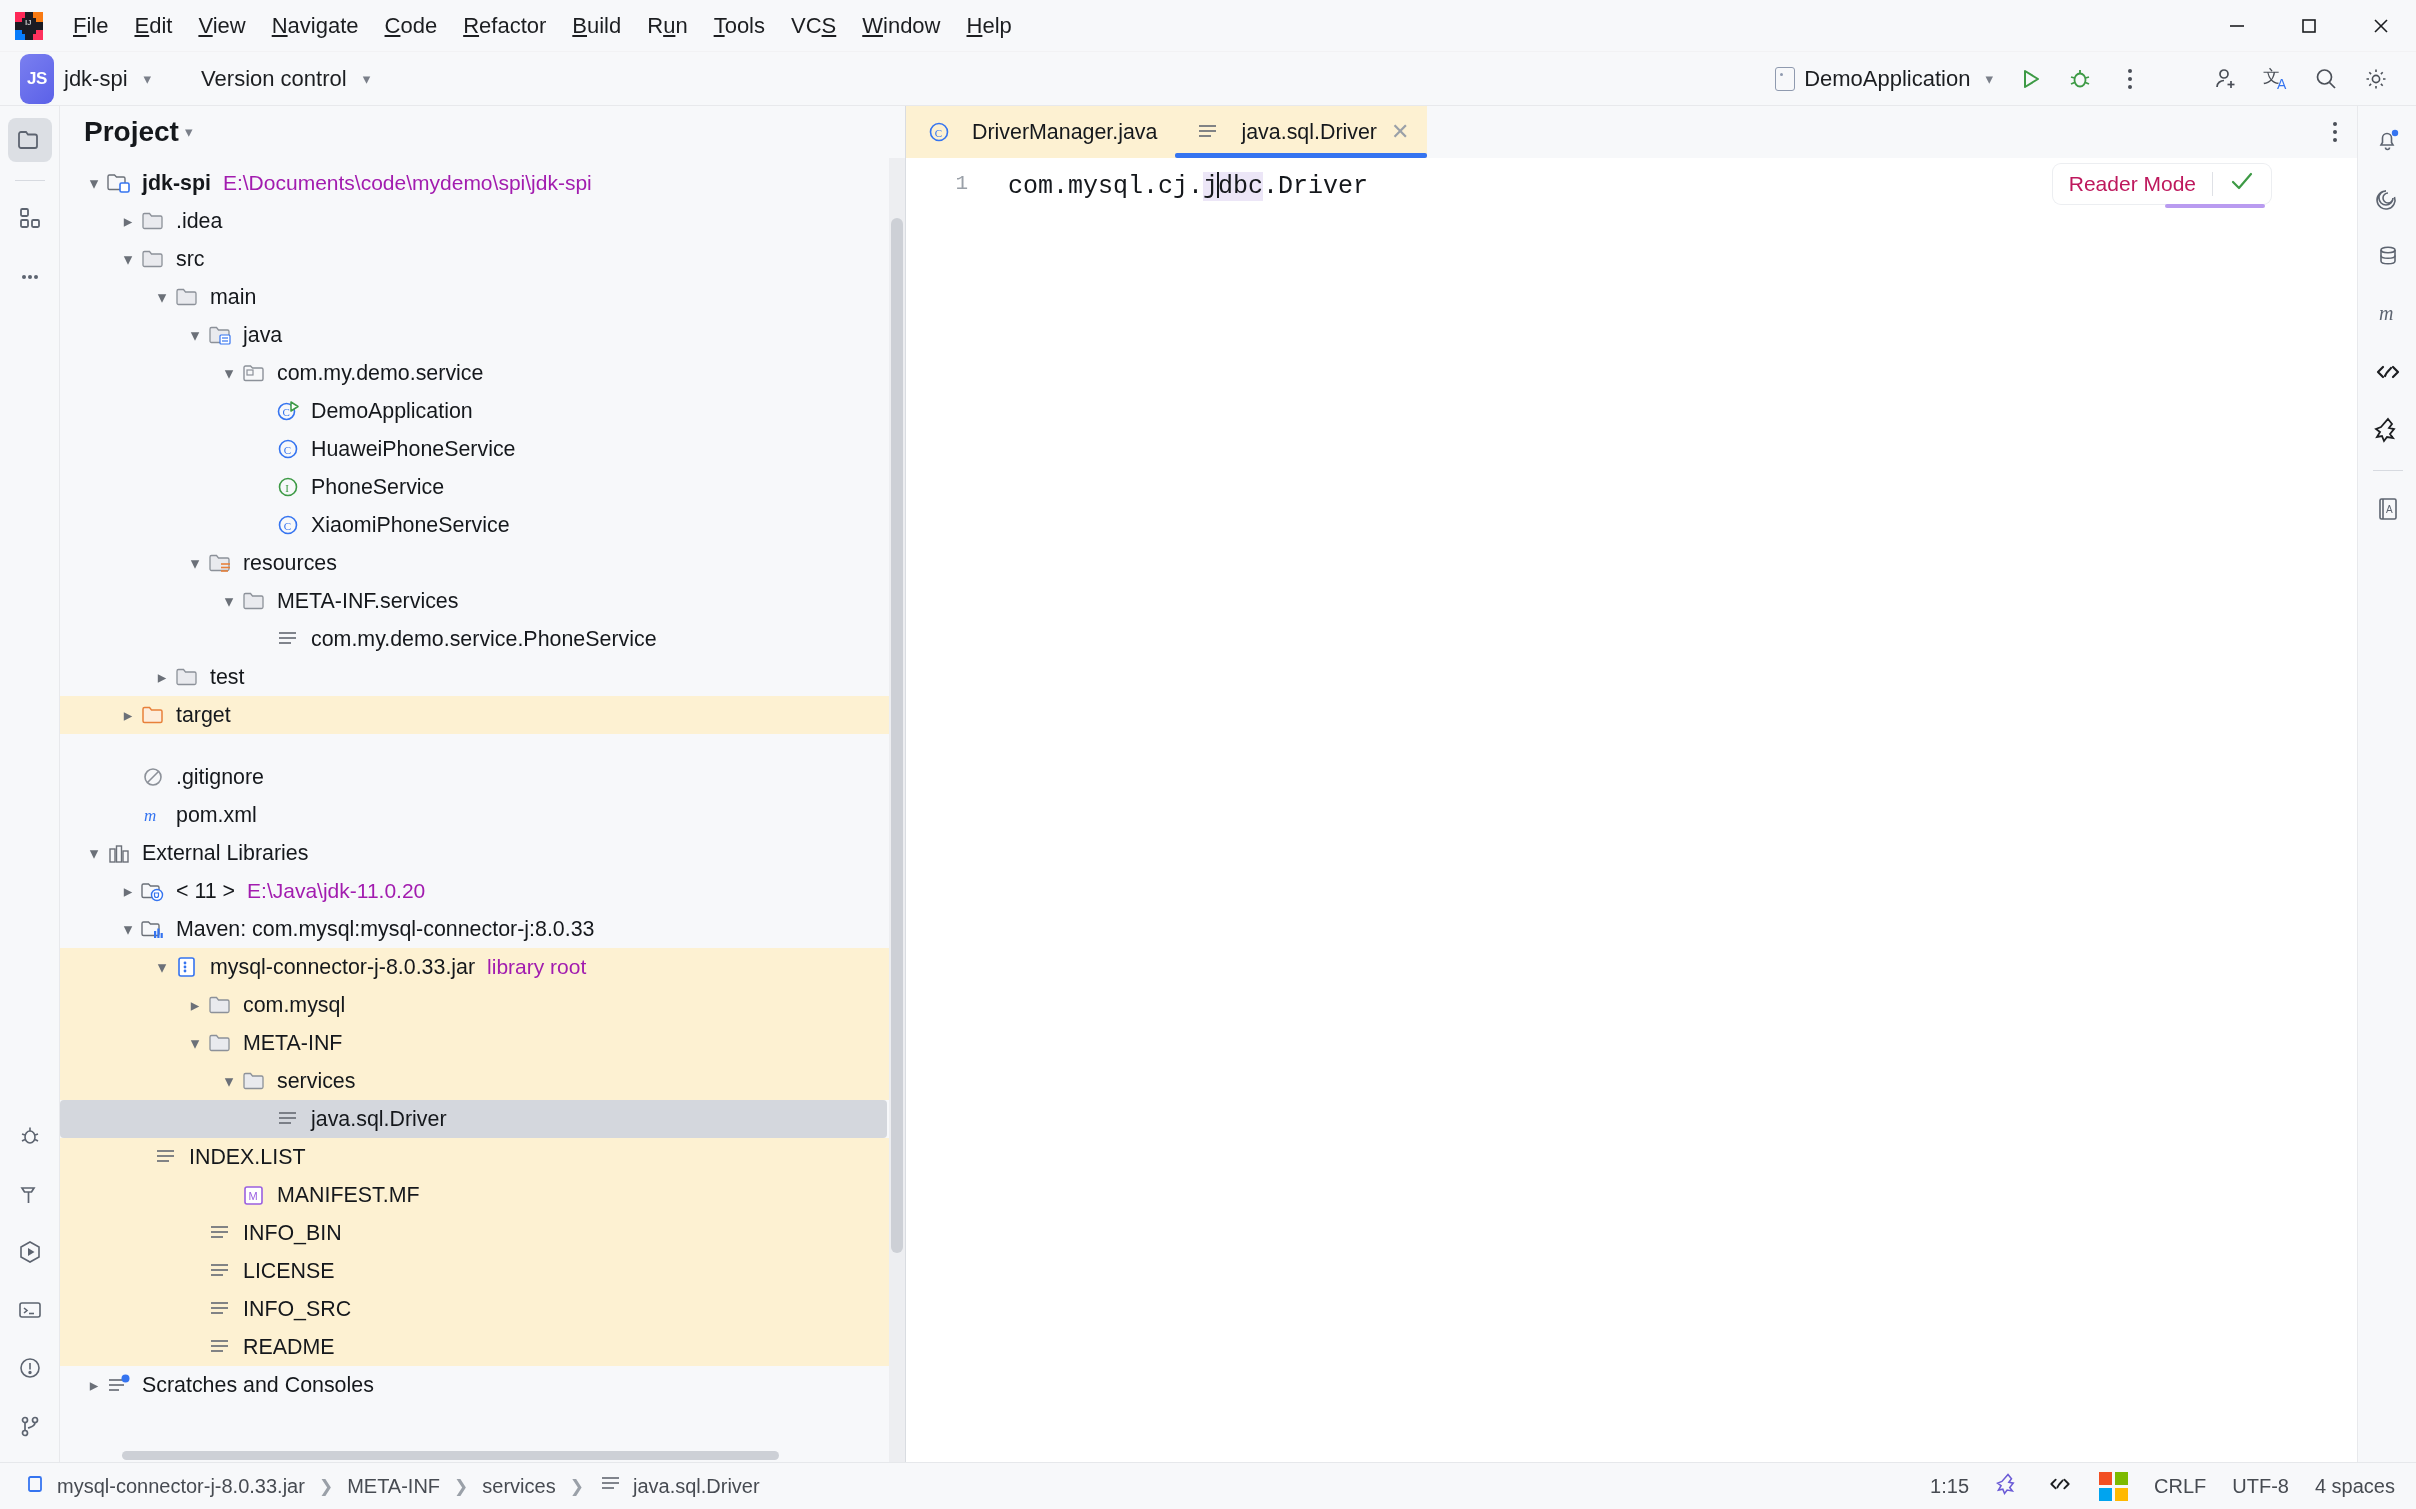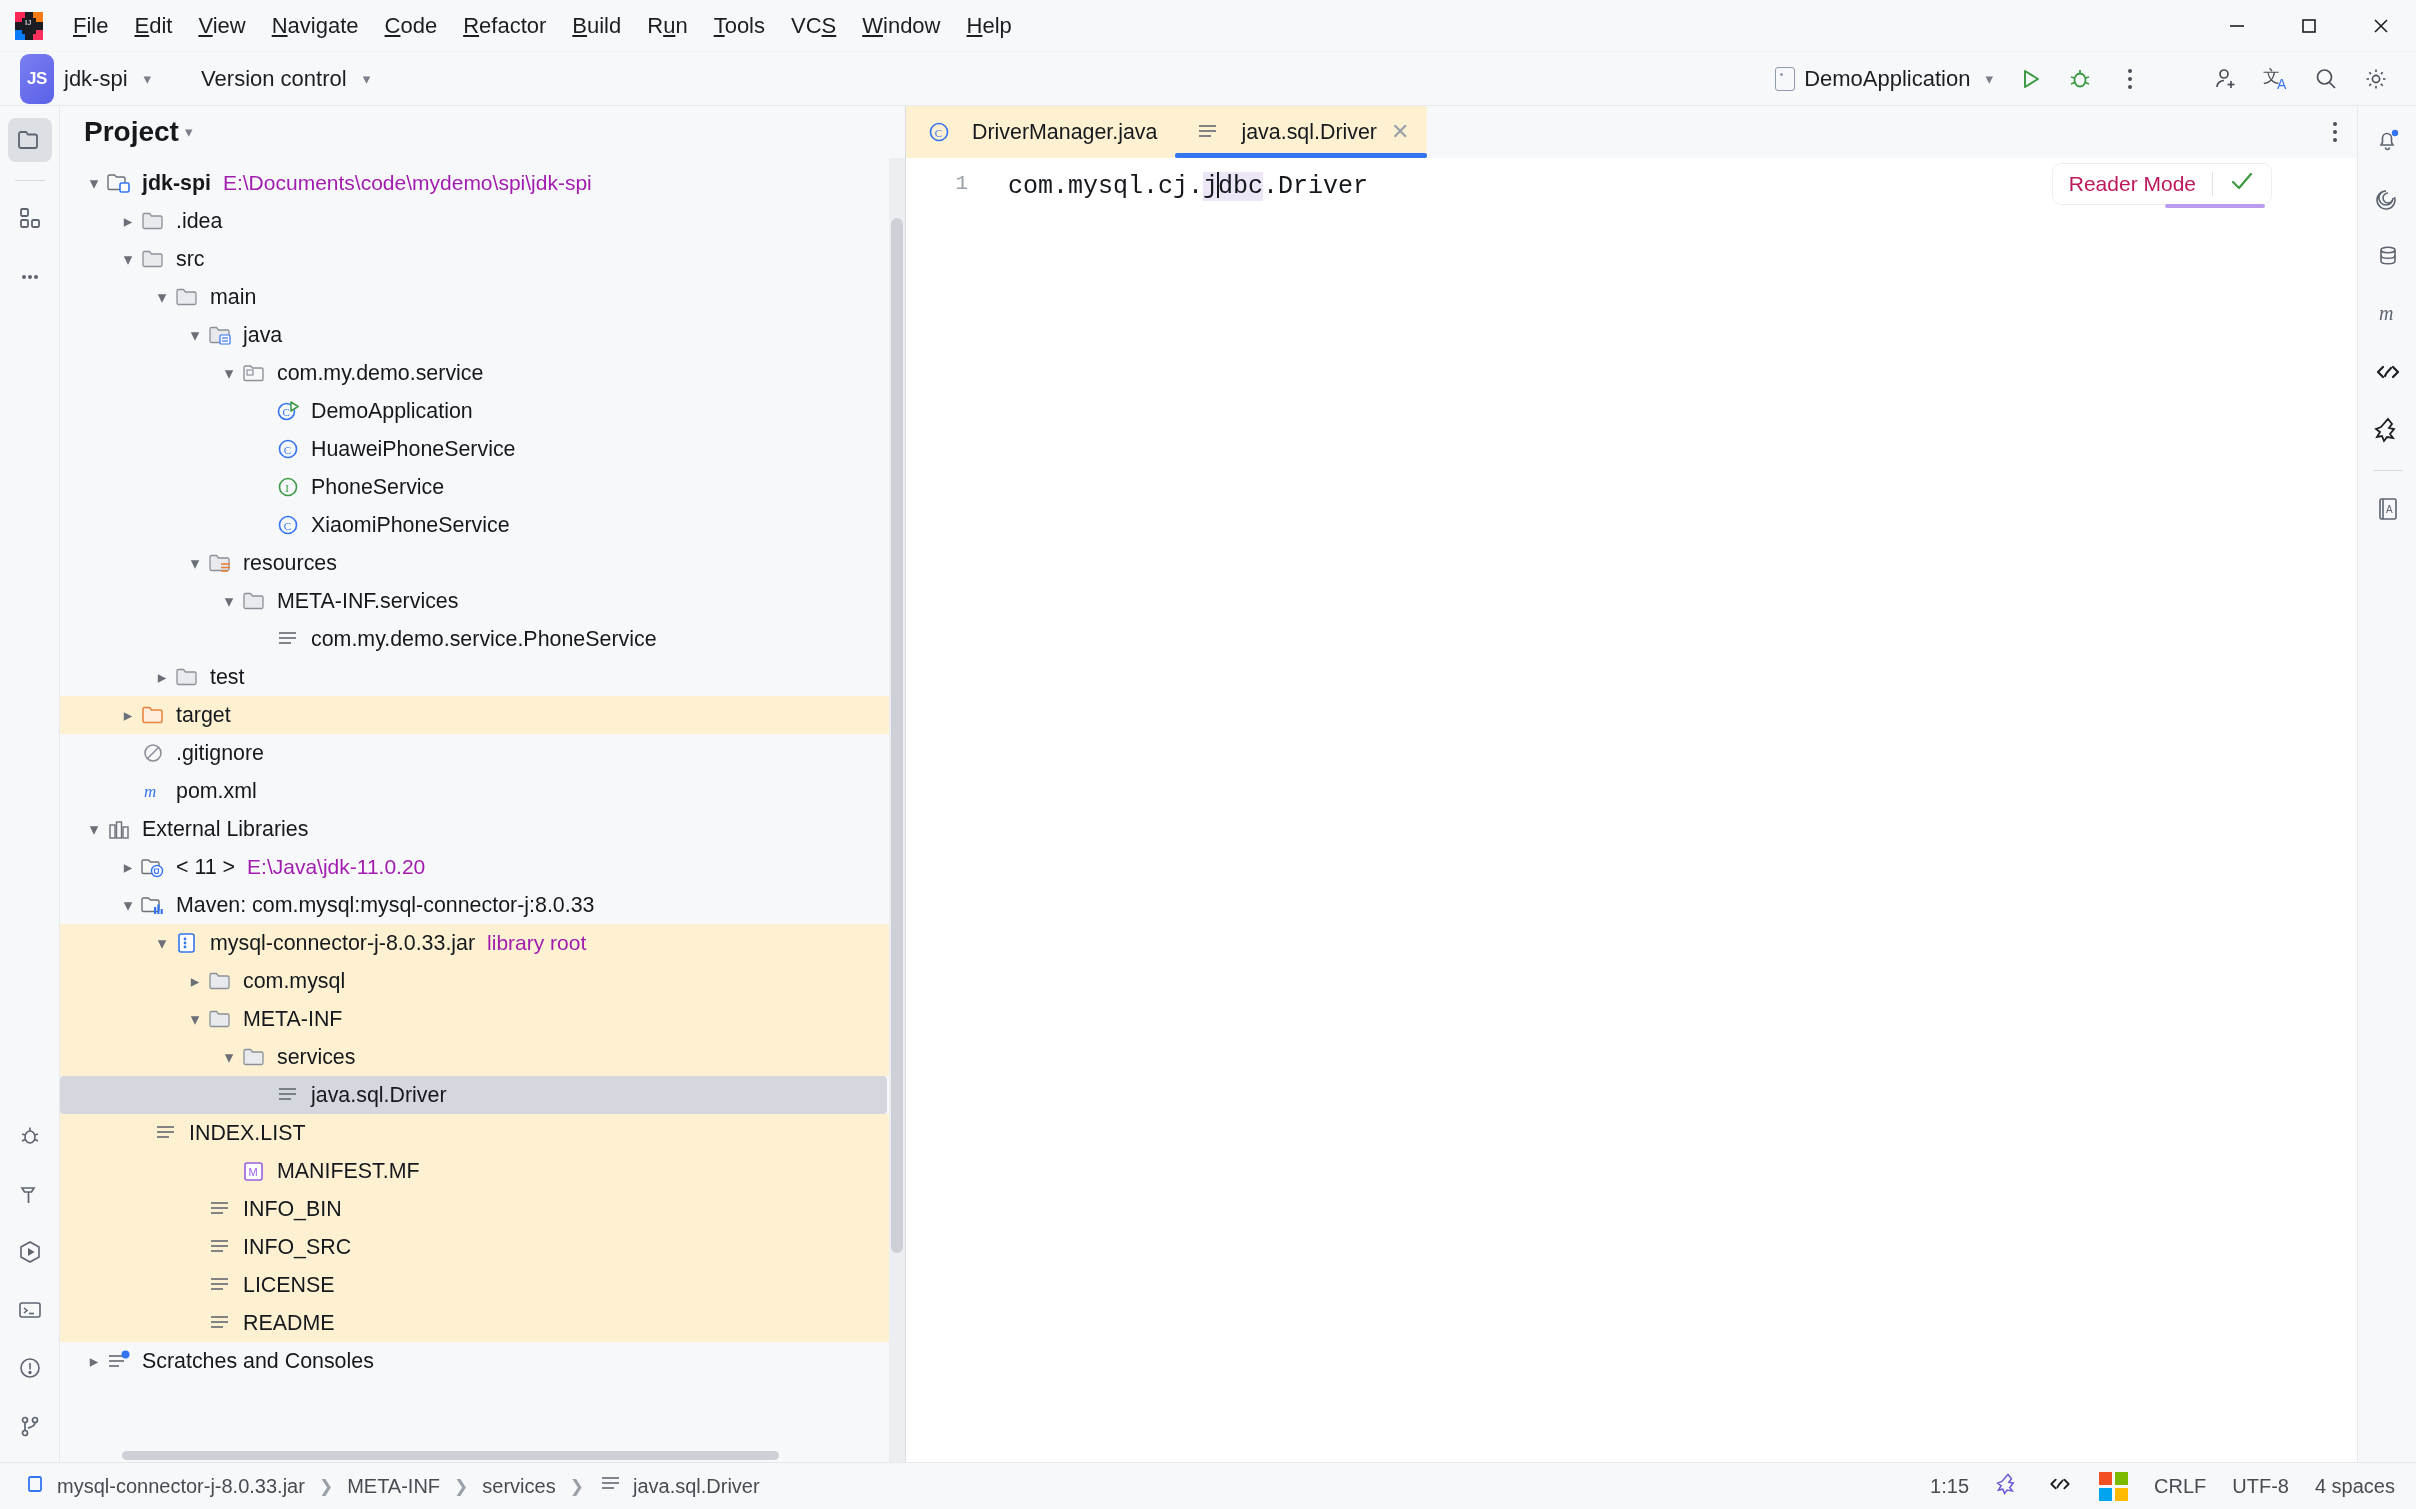--- a/index.html
+++ b/index.html
@@ -473,21 +473,21 @@
           </div>
           <div class="row hl-yellow" style="padding-left: 58px;">
             <span class="arrow">▸</span>
             <span class="ico">
               <svg width="26" height="26" viewBox="0 0 26 26">
                 <path d="M3 7a1.5 1.5 0 011.5-1.5h5L11.5 8h9A1.5 1.5 0 0122 9.5V19a1.5 1.5 0 01-1.5 1.5h-16A1.5 1.5 0 013 19z" fill="#fdeddc" stroke="#e8803a" stroke-width="1.5"></path>
               </svg>
             </span>
             <span class="lbl">target</span>
           </div>
-          <div class="row" style="padding-left: 58px;">
+          <div class="row" style="padding-left: 58px; margin-top: 24px;">
             <span class="arrow none"></span>
             <span class="ico">
               <svg width="26" height="26" viewBox="0 0 26 26">
                 <circle cx="13" cy="13" r="8" fill="none" stroke="#8c9199" stroke-width="1.6"></circle>
                 <line x1="7.5" y1="18.5" x2="18.5" y2="7.5" stroke="#8c9199" stroke-width="1.6"></line>
               </svg>
             </span>
             <span class="lbl">.gitignore</span>
           </div>
           <div class="row" style="padding-left: 58px;">
@@ -620,32 +620,32 @@
           </div>
           <div class="row hl-yellow" style="padding-left: 125px;">
             <span class="arrow none"></span>
             <span class="ico">
               <svg width="26" height="26" viewBox="0 0 26 26">
                 <line x1="4" y1="7" x2="21" y2="7" stroke="#6b7078" stroke-width="1.7"></line>
                 <line x1="4" y1="12" x2="21" y2="12" stroke="#6b7078" stroke-width="1.7"></line>
                 <line x1="4" y1="17" x2="16" y2="17" stroke="#6b7078" stroke-width="1.7"></line>
               </svg>
             </span>
-            <span class="lbl">INFO_SRC</span>
+            <span class="lbl">LICENSE</span>
           </div>
           <div class="row hl-yellow" style="padding-left: 125px;">
             <span class="arrow none"></span>
             <span class="ico">
               <svg width="26" height="26" viewBox="0 0 26 26">
                 <line x1="4" y1="7" x2="21" y2="7" stroke="#6b7078" stroke-width="1.7"></line>
                 <line x1="4" y1="12" x2="21" y2="12" stroke="#6b7078" stroke-width="1.7"></line>
                 <line x1="4" y1="17" x2="16" y2="17" stroke="#6b7078" stroke-width="1.7"></line>
               </svg>
             </span>
-            <span class="lbl">LICENSE</span>
+            <span class="lbl">INFO_SRC</span>
           </div>
           <div class="row hl-yellow" style="padding-left: 125px;">
             <span class="arrow none"></span>
             <span class="ico">
               <svg width="26" height="26" viewBox="0 0 26 26">
                 <line x1="4" y1="7" x2="21" y2="7" stroke="#6b7078" stroke-width="1.7"></line>
                 <line x1="4" y1="12" x2="21" y2="12" stroke="#6b7078" stroke-width="1.7"></line>
                 <line x1="4" y1="17" x2="16" y2="17" stroke="#6b7078" stroke-width="1.7"></line>
               </svg>
             </span>

